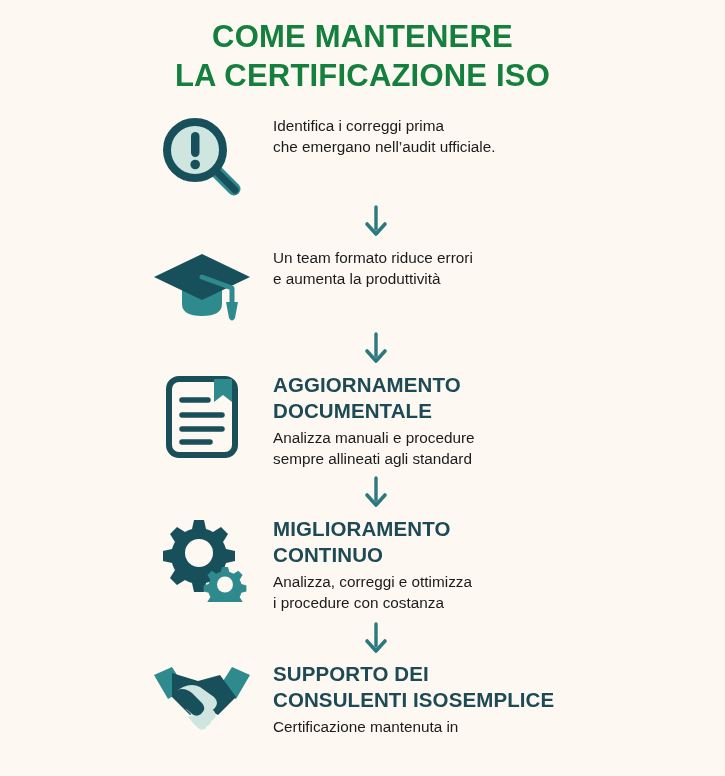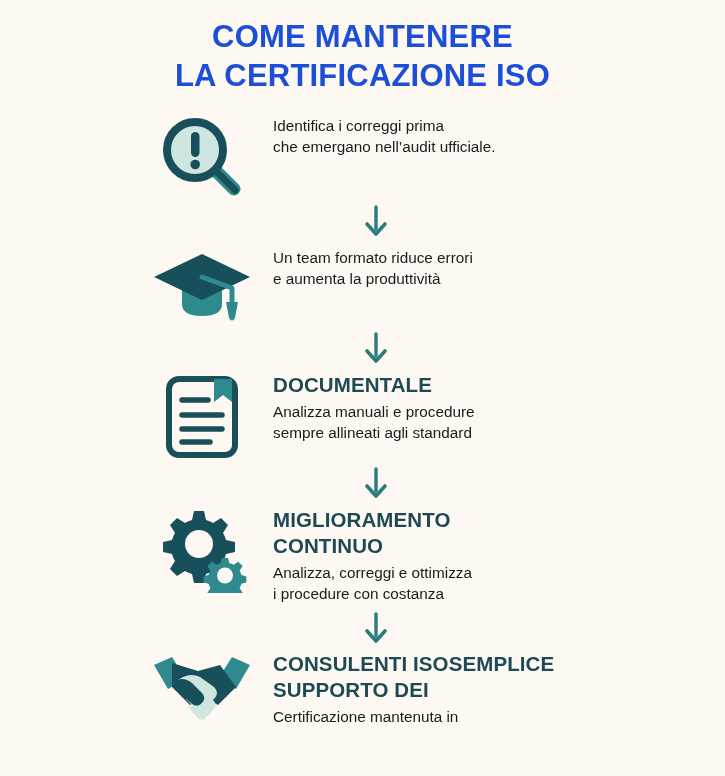--- a/index.html
+++ b/index.html
@@ -18,21 +18,21 @@
     width: 725px;
     height: 776px;
     background: #fdf9f2;
     box-sizing: border-box;
   }
 
   
   .title-block {
     padding-top: 17px;
     text-align: center;
-    color: #1d4ed8;
+    color: #15803d;
     font-weight: bold;
     font-size: 31px;
     line-height: 1.27;
     letter-spacing: 0.2px;
   }
   .title-line {
     display: block;
     white-space: nowrap;
   }
 
@@ -161,20 +161,21 @@
           <rect x="5" y="5" width="66" height="76" rx="10" fill="#fdf9f2" stroke="#1a4f5a" stroke-width="6"></rect>
           <path d="M50 5 L68 5 L68 28 L59 21 L50 28 Z" fill="#2f8a8e"></path>
           <line x1="18" y1="26" x2="44" y2="26" stroke="#1a4f5a" stroke-width="5.5" stroke-linecap="round"></line>
           <line x1="18" y1="41" x2="58" y2="41" stroke="#1a4f5a" stroke-width="5.5" stroke-linecap="round"></line>
           <line x1="18" y1="55" x2="58" y2="55" stroke="#1a4f5a" stroke-width="5.5" stroke-linecap="round"></line>
           <line x1="18" y1="68" x2="46" y2="68" stroke="#1a4f5a" stroke-width="5.5" stroke-linecap="round"></line>
         </svg>
       </div>
       <div class="step-text">
         <div class="step-heading">
+          <span>AGGIORNAMENTO</span>
           <span>DOCUMENTALE</span>
         </div>
         <div class="step-desc">
           <span>Analizza manuali e procedure</span>
           <span>sempre allineati agli standard</span>
         </div>
       </div>
     </div>
 
     <div class="connector conn-3">
@@ -224,22 +225,22 @@
           <path d="M20 10 L46 18 L68 12 L84 34 L66 52 L52 44 L38 52 L20 34 Z" fill="#17505b"></path>
           <path d="M22 30 Q36 18 48 24 L62 34 Q68 40 62 46 Q57 50 52 46 L44 40" fill="#cfe6e0"></path>
           <path d="M30 38 Q42 30 52 38 L62 48 Q66 53 61 57 Q56 60 52 56 L44 49" fill="#cfe6e0"></path>
           <path d="M34 46 Q43 40 50 47 L58 55 Q61 59 57 62 Q53 65 49 61 L43 55" fill="#cfe6e0"></path>
           <path d="M36 54 Q43 50 48 55 L53 60 Q56 63 53 66 Q49 68 46 65 L41 60" fill="#cfe6e0"></path>
           <path d="M20 30 Q30 22 40 30 L50 40 Q55 46 49 51 Q44 55 39 50 L30 42 Z" fill="#17505b"></path>
         </svg>
       </div>
       <div class="step-text">
         <div class="step-heading">
+          <span>SUPPORTO DEI</span>
           <span>CONSULENTI ISOSEMPLICE</span>
-          <span>SUPPORTO DEI</span>
         </div>
         <div class="step-desc">
           <span>Certificazione mantenuta in</span>
 
         </div>
       </div>
     </div>
 
   </div>
 </div>

